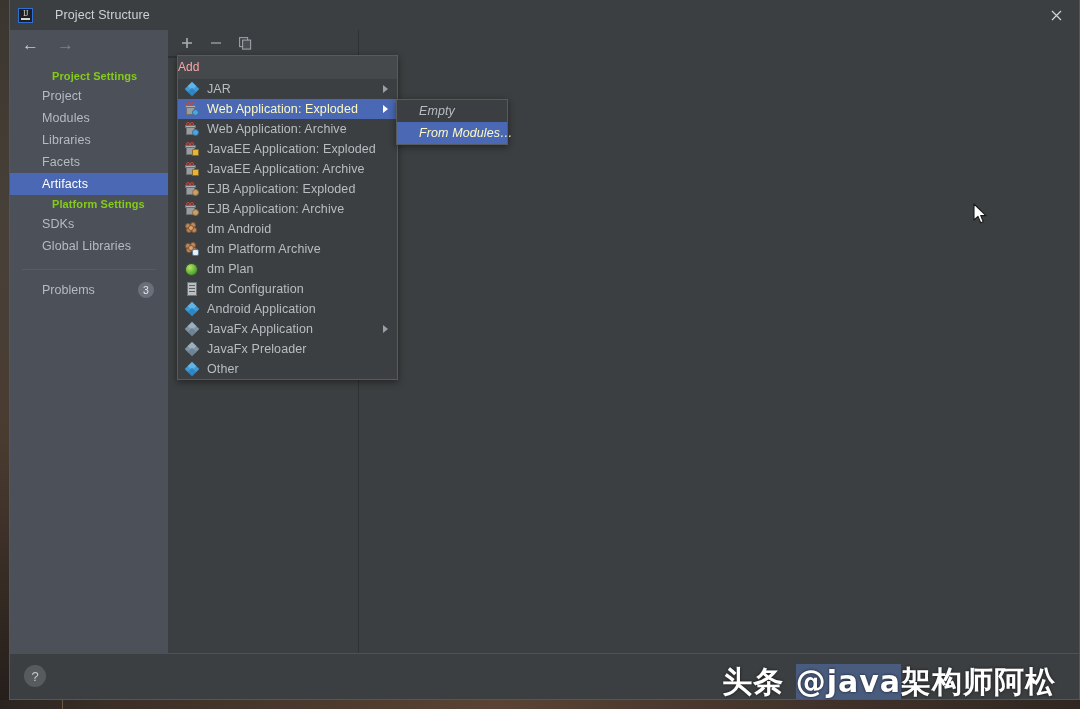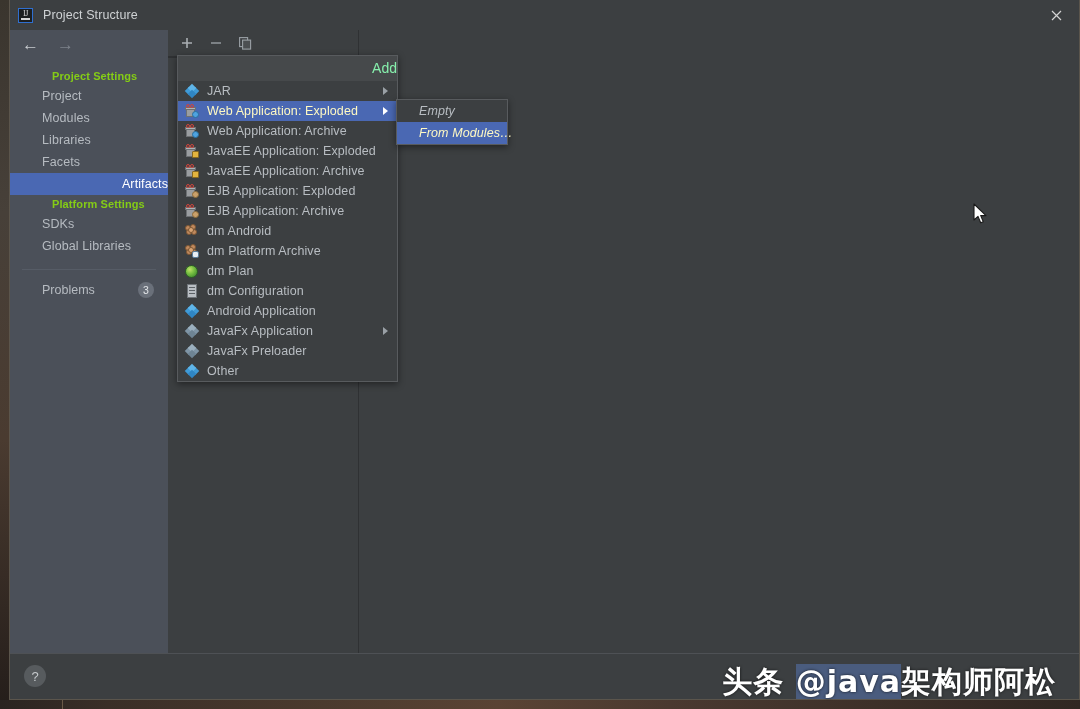--- a/index.html
+++ b/index.html
@@ -52,21 +52,21 @@
   .app-icon::before{
     content:"IJ";
     position:absolute; left:0; right:0; top:-1px;
     font-size:8px; line-height:11px; color:#d6d6d6; text-align:center;
     font-family:"Liberation Serif", serif; letter-spacing:-0.5px;
   }
   .app-icon::after{
     content:""; position:absolute; left:2px; right:2px; bottom:2px; height:1.5px; background:#d6d6d6;
   }
   .win-title {
-    margin-left:10px; font-size:12.5px; color:#cfd2d4; letter-spacing:.1px;
+    margin-left:22px; font-size:12.5px; color:#cfd2d4; letter-spacing:.1px;
   }
   .close-btn {
     position:absolute; right:0; top:0; width:46px; height:30px;
     display:flex; align-items:center; justify-content:center;
     color:#d4d4d4; font-size:15px; line-height:1;
   }
   .close-btn svg{display:block}
   
   .body {
     position:absolute; left:0; top:30px; right:0; bottom:0;
@@ -89,21 +89,21 @@
   .nav-list{ margin-top:9px; }
   .nav-group {
     font-size:11px; color:#84cc16; padding:3px 0 3px 19px; font-weight:bold;
     letter-spacing:.1px;
     margin-left:23px;
   }
   .nav-item {
     font-size:12.5px; color:#b6bbc1; padding:4px 0 4px 32px;
     letter-spacing:.1px;
   }
-  .nav-item.selected{ background:#4a68b3; color:#ffffff;text-align:right; }
+  .nav-item.selected{ background:#4a68b3; color:#ffffff; }
   .nav-sep{ height:1px; background:#565c66; margin:12px 12px 0 12px; }
   .nav-problems{
     margin-top:12px; display:flex; align-items:center;
     font-size:12.5px; color:#b6bbc1; padding-left:32px; padding-right:14px;
   }
   .nav-problems .label{ flex:1 1 auto; }
   .badge{
     width:16px; height:16px; border-radius:50%;
     background:#6a707a; color:#e3e6e9;
     font-size:10.5px; display:flex; align-items:center; justify-content:center;
@@ -141,21 +141,21 @@
   }
   
   .menu{
     position:absolute; left:167px; top:55px; width:221px;
     background:#3c3f41; border:1px solid #585b5e;
     box-shadow:0 2px 7px rgba(0,0,0,.45);
     box-sizing:border-box; padding:0;
     z-index:40;
   }
   .menu-title{
-    text-align:right; font-size:14px; color:#86efac;
+    text-align:left; font-size:12px; color:#fca5a5;
     padding:4px 0 5px; background:#46494b;
   }
   .menu-item{
     display:flex; align-items:center; height:20px;
     padding-left:7px; font-size:12.5px; color:#b8bdc2;
     position:relative;
   }
   .menu-item.sel{ background:#4a68b3; color:#fef9c3; }
   .menu-item .mlabel{ margin-left:8px; letter-spacing:.1px; white-space:nowrap; }
   .submenu-arrow{

